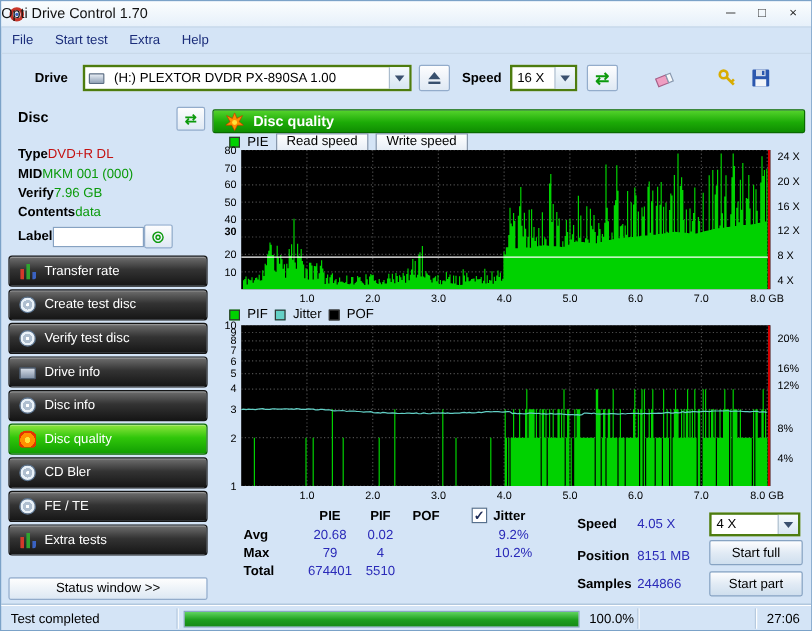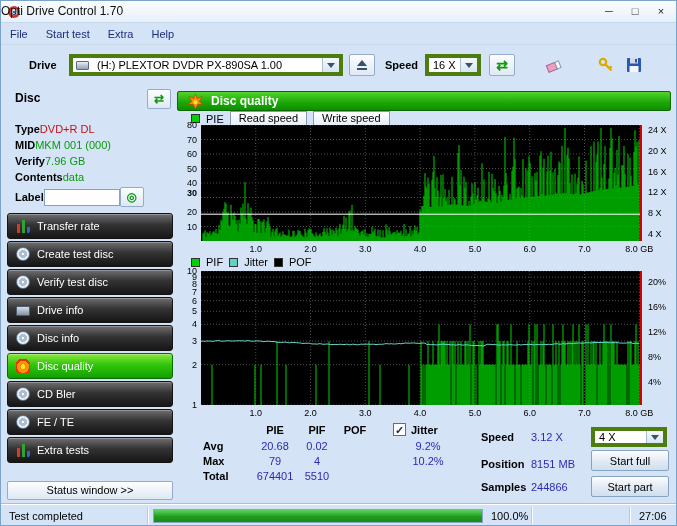--- a/index.html
+++ b/index.html
@@ -12,21 +12,21 @@
 .titlebar{position:absolute;left:0;top:0;right:0;height:22px;background:linear-gradient(#fbfdfe,#e6f0fa);border-bottom:1px solid #c6d7e8}
 .title{position:absolute;left:0;right:0;top:3px;text-align:left;font-size:12px;color:#111}
 .appicon{position:absolute;left:6px;top:4px;width:14px;height:14px}
 .winbtns{position:absolute;right:2px;top:0;height:22px;display:flex}
 .wbtn{width:26px;height:21px;text-align:center;line-height:20px;font-size:11px;color:#333;cursor:default}
 .wbtn:last-child{color:#222}
 
 .menubar{position:absolute;left:0;top:22px;right:0;height:22px;display:flex;align-items:center;border-bottom:1px solid #c9d9ea}
 .menu-item{padding:2px 9px;color:#1b2d7a}
 
-.combo{position:absolute;background:#fff;border:4px solid #4d7c0f;display:flex;align-items:center;height:22px}
+.combo{position:absolute;background:#fff;border:2px solid #4d7c0f;display:flex;align-items:center;height:22px}
 .combo-text{padding-left:4px;white-space:nowrap;overflow:hidden}
 .combo-arrow{margin-left:auto;width:17px;align-self:stretch;background:linear-gradient(#f5fafd,#d8e6f3);border-left:1px solid #aabccd;display:flex;align-items:center;justify-content:center}
 .tri{width:0;height:0;border:4px solid transparent;border-top:5px solid #3a506e;margin-top:4px}
 .tbtn{position:absolute;height:22px;background:linear-gradient(#fdfdfe,#dfe9f4);border:1px solid #93accb;border-radius:2px;display:flex;align-items:center;justify-content:center}
 .flat{border:none;background:transparent}
 .drive-ic{width:13px;height:9px;background:linear-gradient(#e7edf4,#93a3b8);border:1px solid #5a6c82;border-radius:1px;margin:0 4px 0 3px;flex:none}
 .eject-ic{width:12px;height:11px;position:relative;display:inline-block}
 .eject-ic::before{content:"";position:absolute;left:1px;top:0;border-left:5px solid transparent;border-right:5px solid transparent;border-bottom:6px solid #38506e}
 .eject-ic::after{content:"";position:absolute;left:1px;bottom:1px;width:10px;height:2px;background:#38506e}
 .refresh-ic{color:#0c9a0c;font-weight:bold;font-size:14px;line-height:12px}
@@ -285,21 +285,21 @@
       <span class="tick tr" style="top: 35.338px;">5</span>
       <span class="tick tr" style="top: 24.7277px;">6</span>
       <span class="tick tr" style="top: 15.7569px;">7</span>
       <span class="tick tr" style="top: 7.98594px;">8</span>
       <span class="tick tr" style="top: 1.1315px;">9</span>
       <span class="tick tr" style="top: -5px;">10</span>
     </div>
   <div class="axis" style="left:645px;top:270px;width:30px;height:134px">
       <span class="tick " style="top: 6px; left: 2px;">20%</span>
       <span class="tick " style="top: 31px; left: 2px;">16%</span>
-      <span class="tick " style="top: 56px; left: 2px;">12%</span>
+      <span class="tick " style="top: 45px; left: 2px;">12%</span>
       <span class="tick " style="top: 81px; left: 2px;">8%</span>
       <span class="tick " style="top: 106px; left: 2px;">4%</span>
     </div>
   <div class="axis" style="left:200px;top:407px;width:455px;height:12px">
       <span class="tick tc" style="top: 0px; left: 54.7826px;">1.0</span>
       <span class="tick tc" style="top: 0px; left: 109.565px;">2.0</span>
       <span class="tick tc" style="top: 0px; left: 164.348px;">3.0</span>
       <span class="tick tc" style="top: 0px; left: 219.13px;">4.0</span>
       <span class="tick tc" style="top: 0px; left: 273.913px;">5.0</span>
       <span class="tick tc" style="top: 0px; left: 328.696px;">6.0</span>
@@ -321,21 +321,21 @@
   <span class="abs b" style="left:202px;top:454px">Max</span>
   <span class="abs tcc c-navy" style="left:242px;top:454px;width:64px">79</span>
   <span class="abs tcc c-navy" style="left:288px;top:454px;width:56px">4</span>
   <span class="abs tcc c-navy" style="left:399px;top:454px;width:56px">10.2%</span>
 
   <span class="abs b" style="left:202px;top:469px">Total</span>
   <span class="abs tcc c-navy" style="left:242px;top:469px;width:64px">674401</span>
   <span class="abs tcc c-navy" style="left:288px;top:469px;width:56px">5510</span>
 
   <span class="abs b" style="left:480px;top:430px">Speed</span>
-  <span class="abs c-navy" style="left:530px;top:430px">3.12 X</span>
+  <span class="abs c-navy" style="left:530px;top:430px">4.05 X</span>
   <div class="combo" style="left:590px;top:426px;width:76px;height:20px">
     <span class="combo-text">4 X</span>
     <span class="combo-arrow">
         <span class="tri"></span>
       </span>
   </div>
 
   <span class="abs b" style="left:480px;top:457px">Position</span>
   <span class="abs c-navy" style="left:530px;top:457px">8151 MB</span>
   <button class="btn" style="left:590px;top:449px;width:78px;height:21px">Start full</button>

